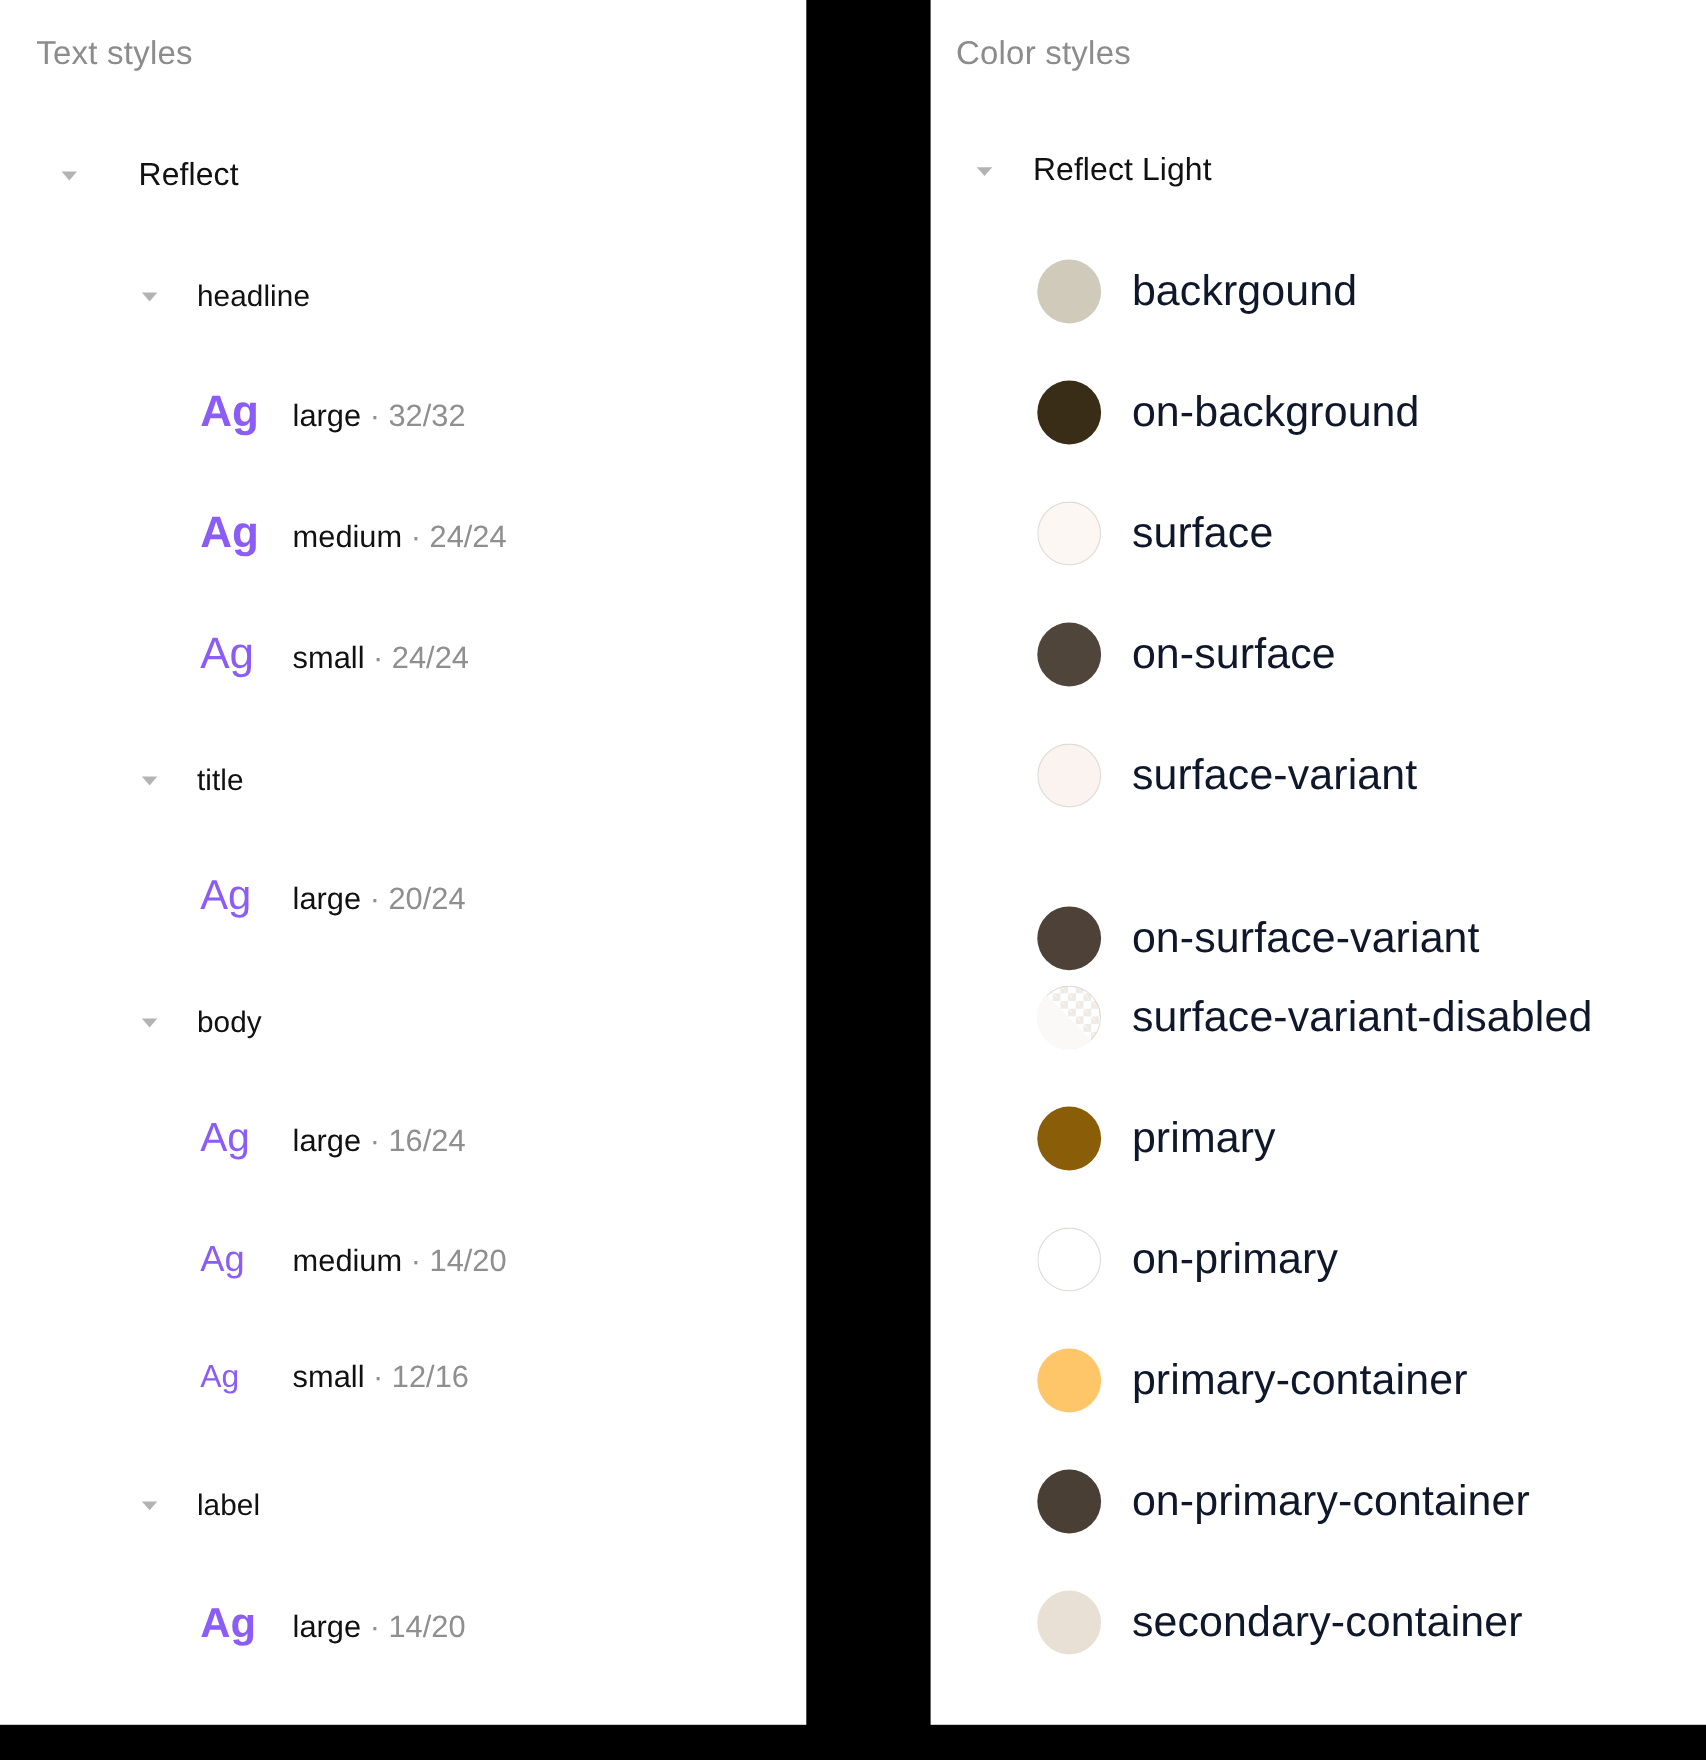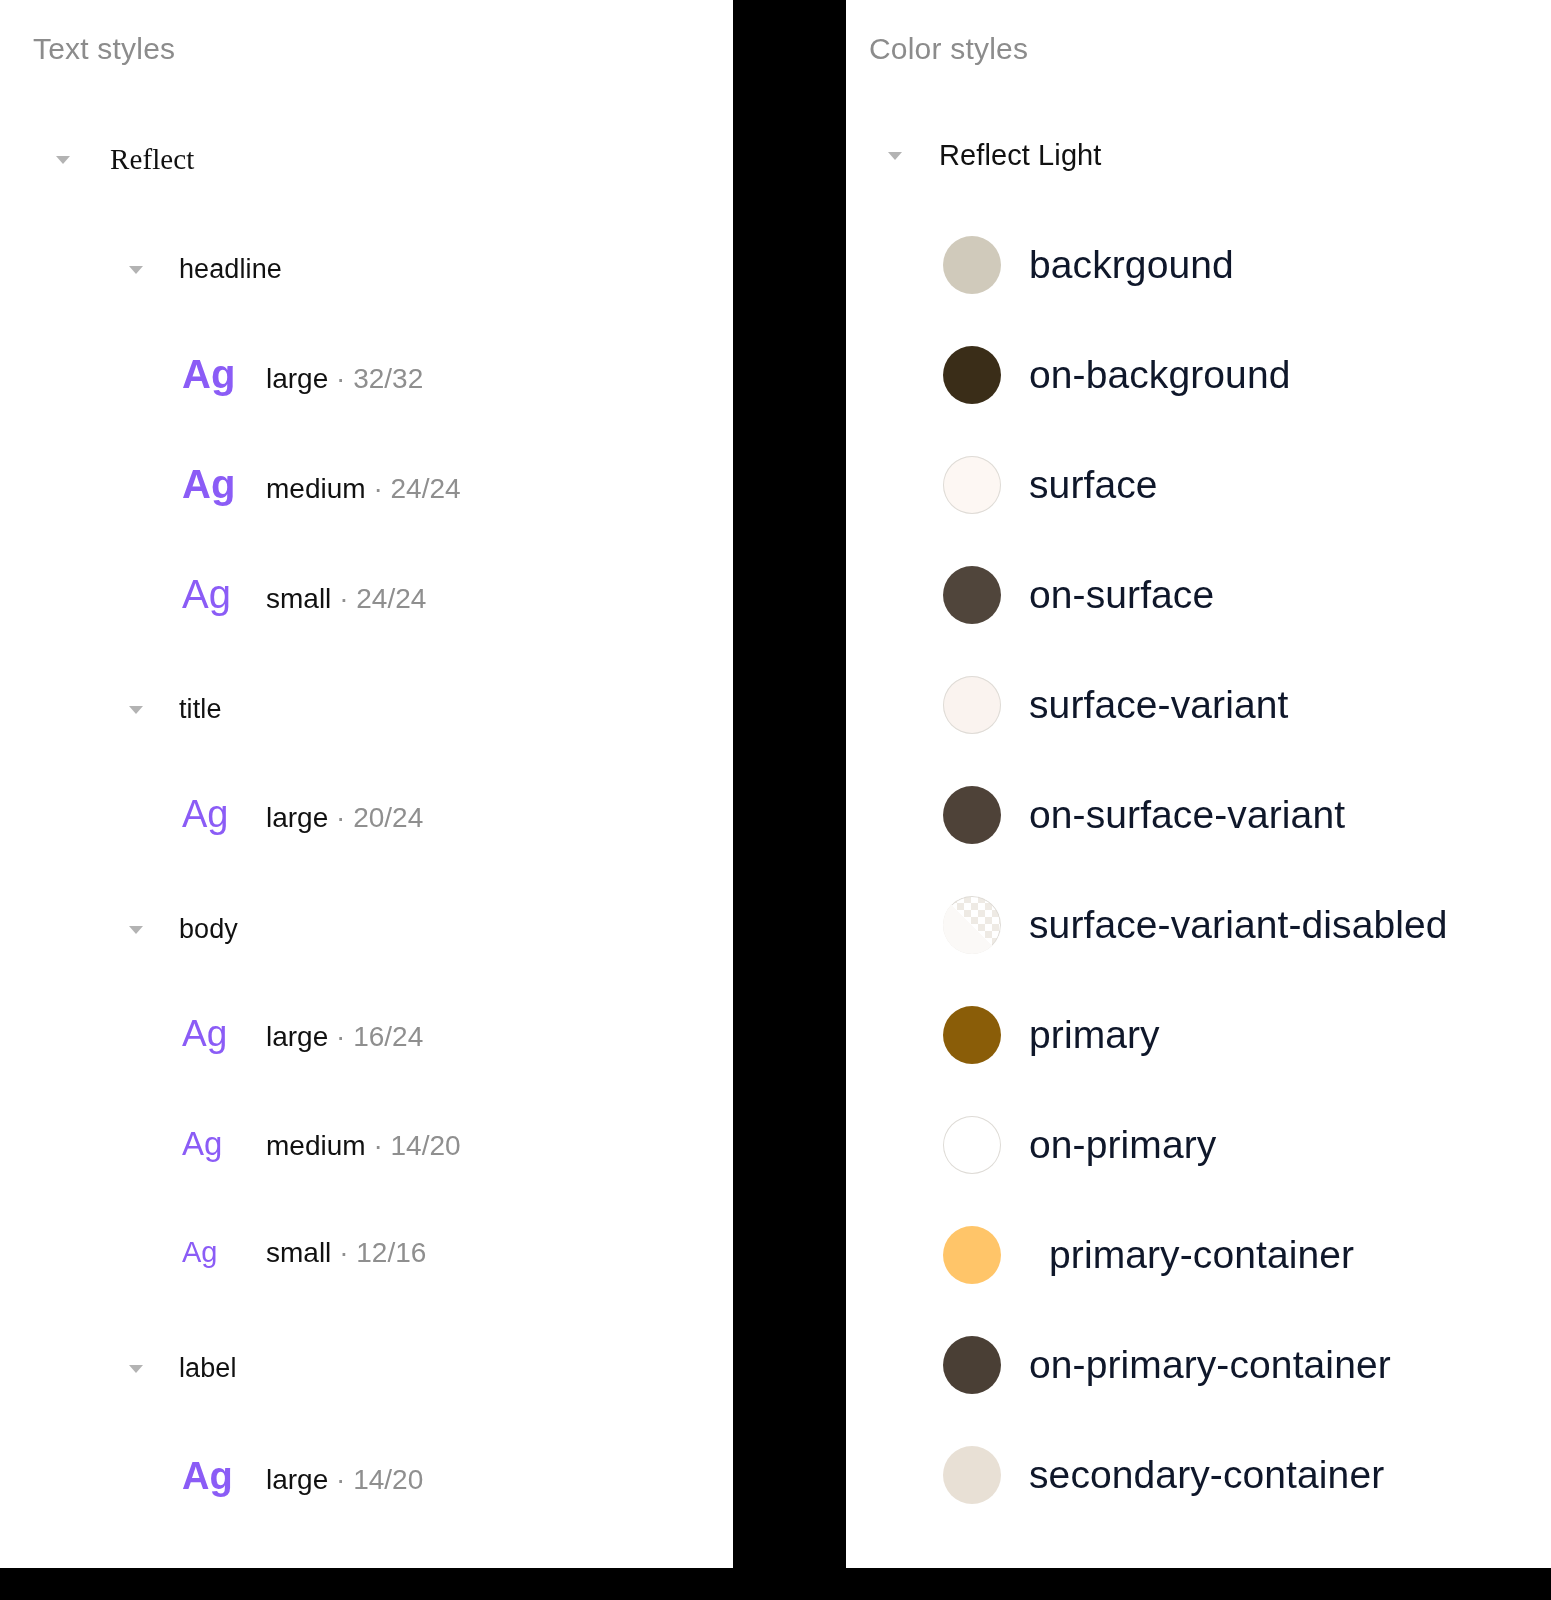--- a/index.html
+++ b/index.html
@@ -126,21 +126,21 @@
 
 <div class="stage">
 
   <section class="panel" id="panel-text-styles">
     <div class="panel-title">Text styles</div>
 
     <div class="tree">
 
       <div class="row" style="left:52px; top:137px;">
         <span class="caret"></span>
-        <span class="group-label" style="margin-left:36px;font-family:Liberation Serif, serif;">Reflect</span>
+        <span class="group-label" style="margin-left:52px;">Reflect</span>
       </div>
 
       <div class="row" style="left:125px; top:247px;">
         <span class="caret"></span>
         <span class="group-label sub" style="margin-left:32px;">headline</span>
       </div>
 
       <div class="style-row" style="left:182px; top:352px;">
         <span class="ag ag-slot" style="font-size:40px; font-weight:700;">Ag</span>
         <span class="meta" style="font-size:28px;">
@@ -239,37 +239,37 @@
             <span class="color-name">surface</span>
           </div>
           <div class="color-row" style="left: 97px; top: 566px;">
             <span class="swatch" style="background: rgb(80, 69, 59);"></span>
             <span class="color-name">on-surface</span>
           </div>
           <div class="color-row" style="left: 97px; top: 676px; text-align: center;">
             <span class="swatch bordered" style="background: rgb(250, 243, 239);"></span>
             <span class="color-name">surface-variant</span>
           </div>
-          <div class="color-row" style="left: 97px; top: 786px;">
+          <div class="color-row" style="left: 97px; top: 824px;">
             <span class="swatch" style="background: rgb(78, 66, 56);"></span>
             <span class="color-name">on-surface-variant</span>
           </div>
           <div class="color-row" style="left: 97px; top: 896px;">
             <span class="swatch checker"></span>
             <span class="color-name">surface-variant-disabled</span>
           </div>
           <div class="color-row" style="left: 97px; top: 1006px;">
             <span class="swatch" style="background: rgb(138, 93, 8);"></span>
             <span class="color-name">primary</span>
           </div>
           <div class="color-row" style="left: 97px; top: 1116px;">
             <span class="swatch bordered" style="background: rgb(255, 255, 255);"></span>
             <span class="color-name">on-primary</span>
           </div>
-          <div class="color-row" style="left: 97px; top: 1226px; gap: 20px;">
+          <div class="color-row" style="left: 97px; top: 1226px;">
             <span class="swatch" style="background: rgb(255, 197, 105);"></span>
             <span class="color-name">primary-container</span>
           </div>
           <div class="color-row" style="left: 97px; top: 1336px;">
             <span class="swatch" style="background: rgb(74, 63, 53);"></span>
             <span class="color-name">on-primary-container</span>
           </div>
           <div class="color-row" style="left: 97px; top: 1446px;">
             <span class="swatch" style="background: rgb(232, 224, 213);"></span>
             <span class="color-name">secondary-container</span>

